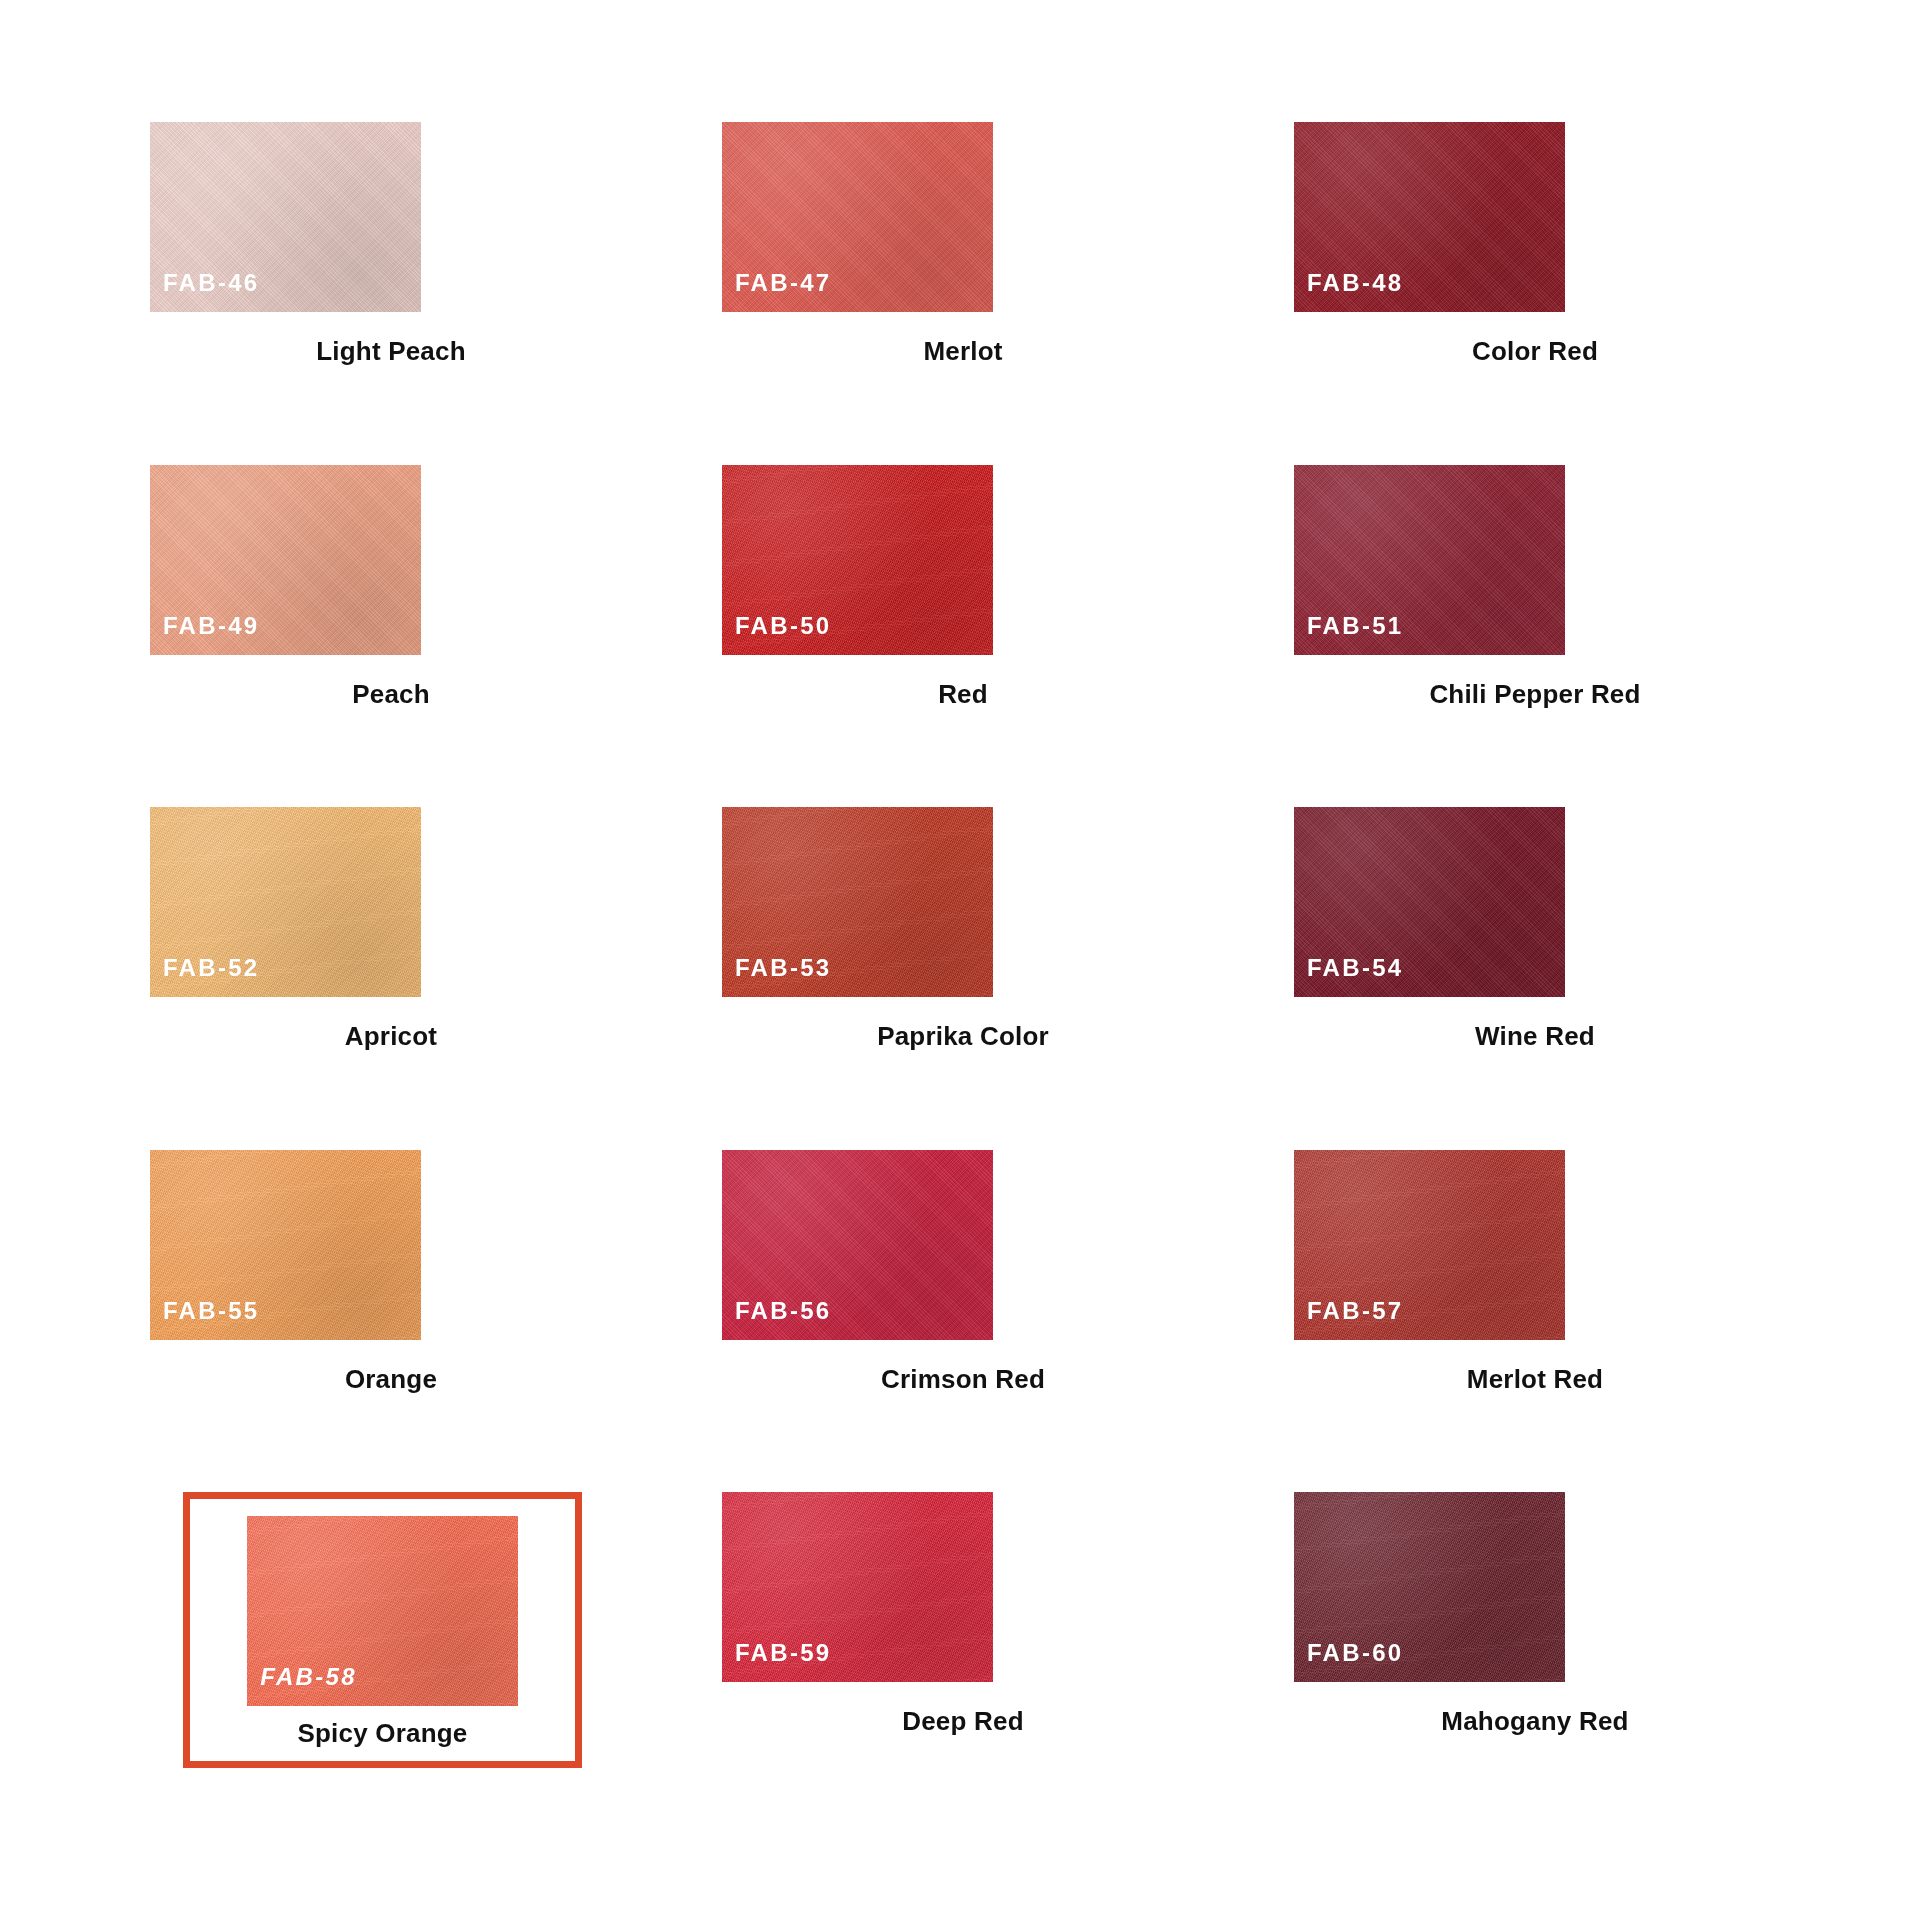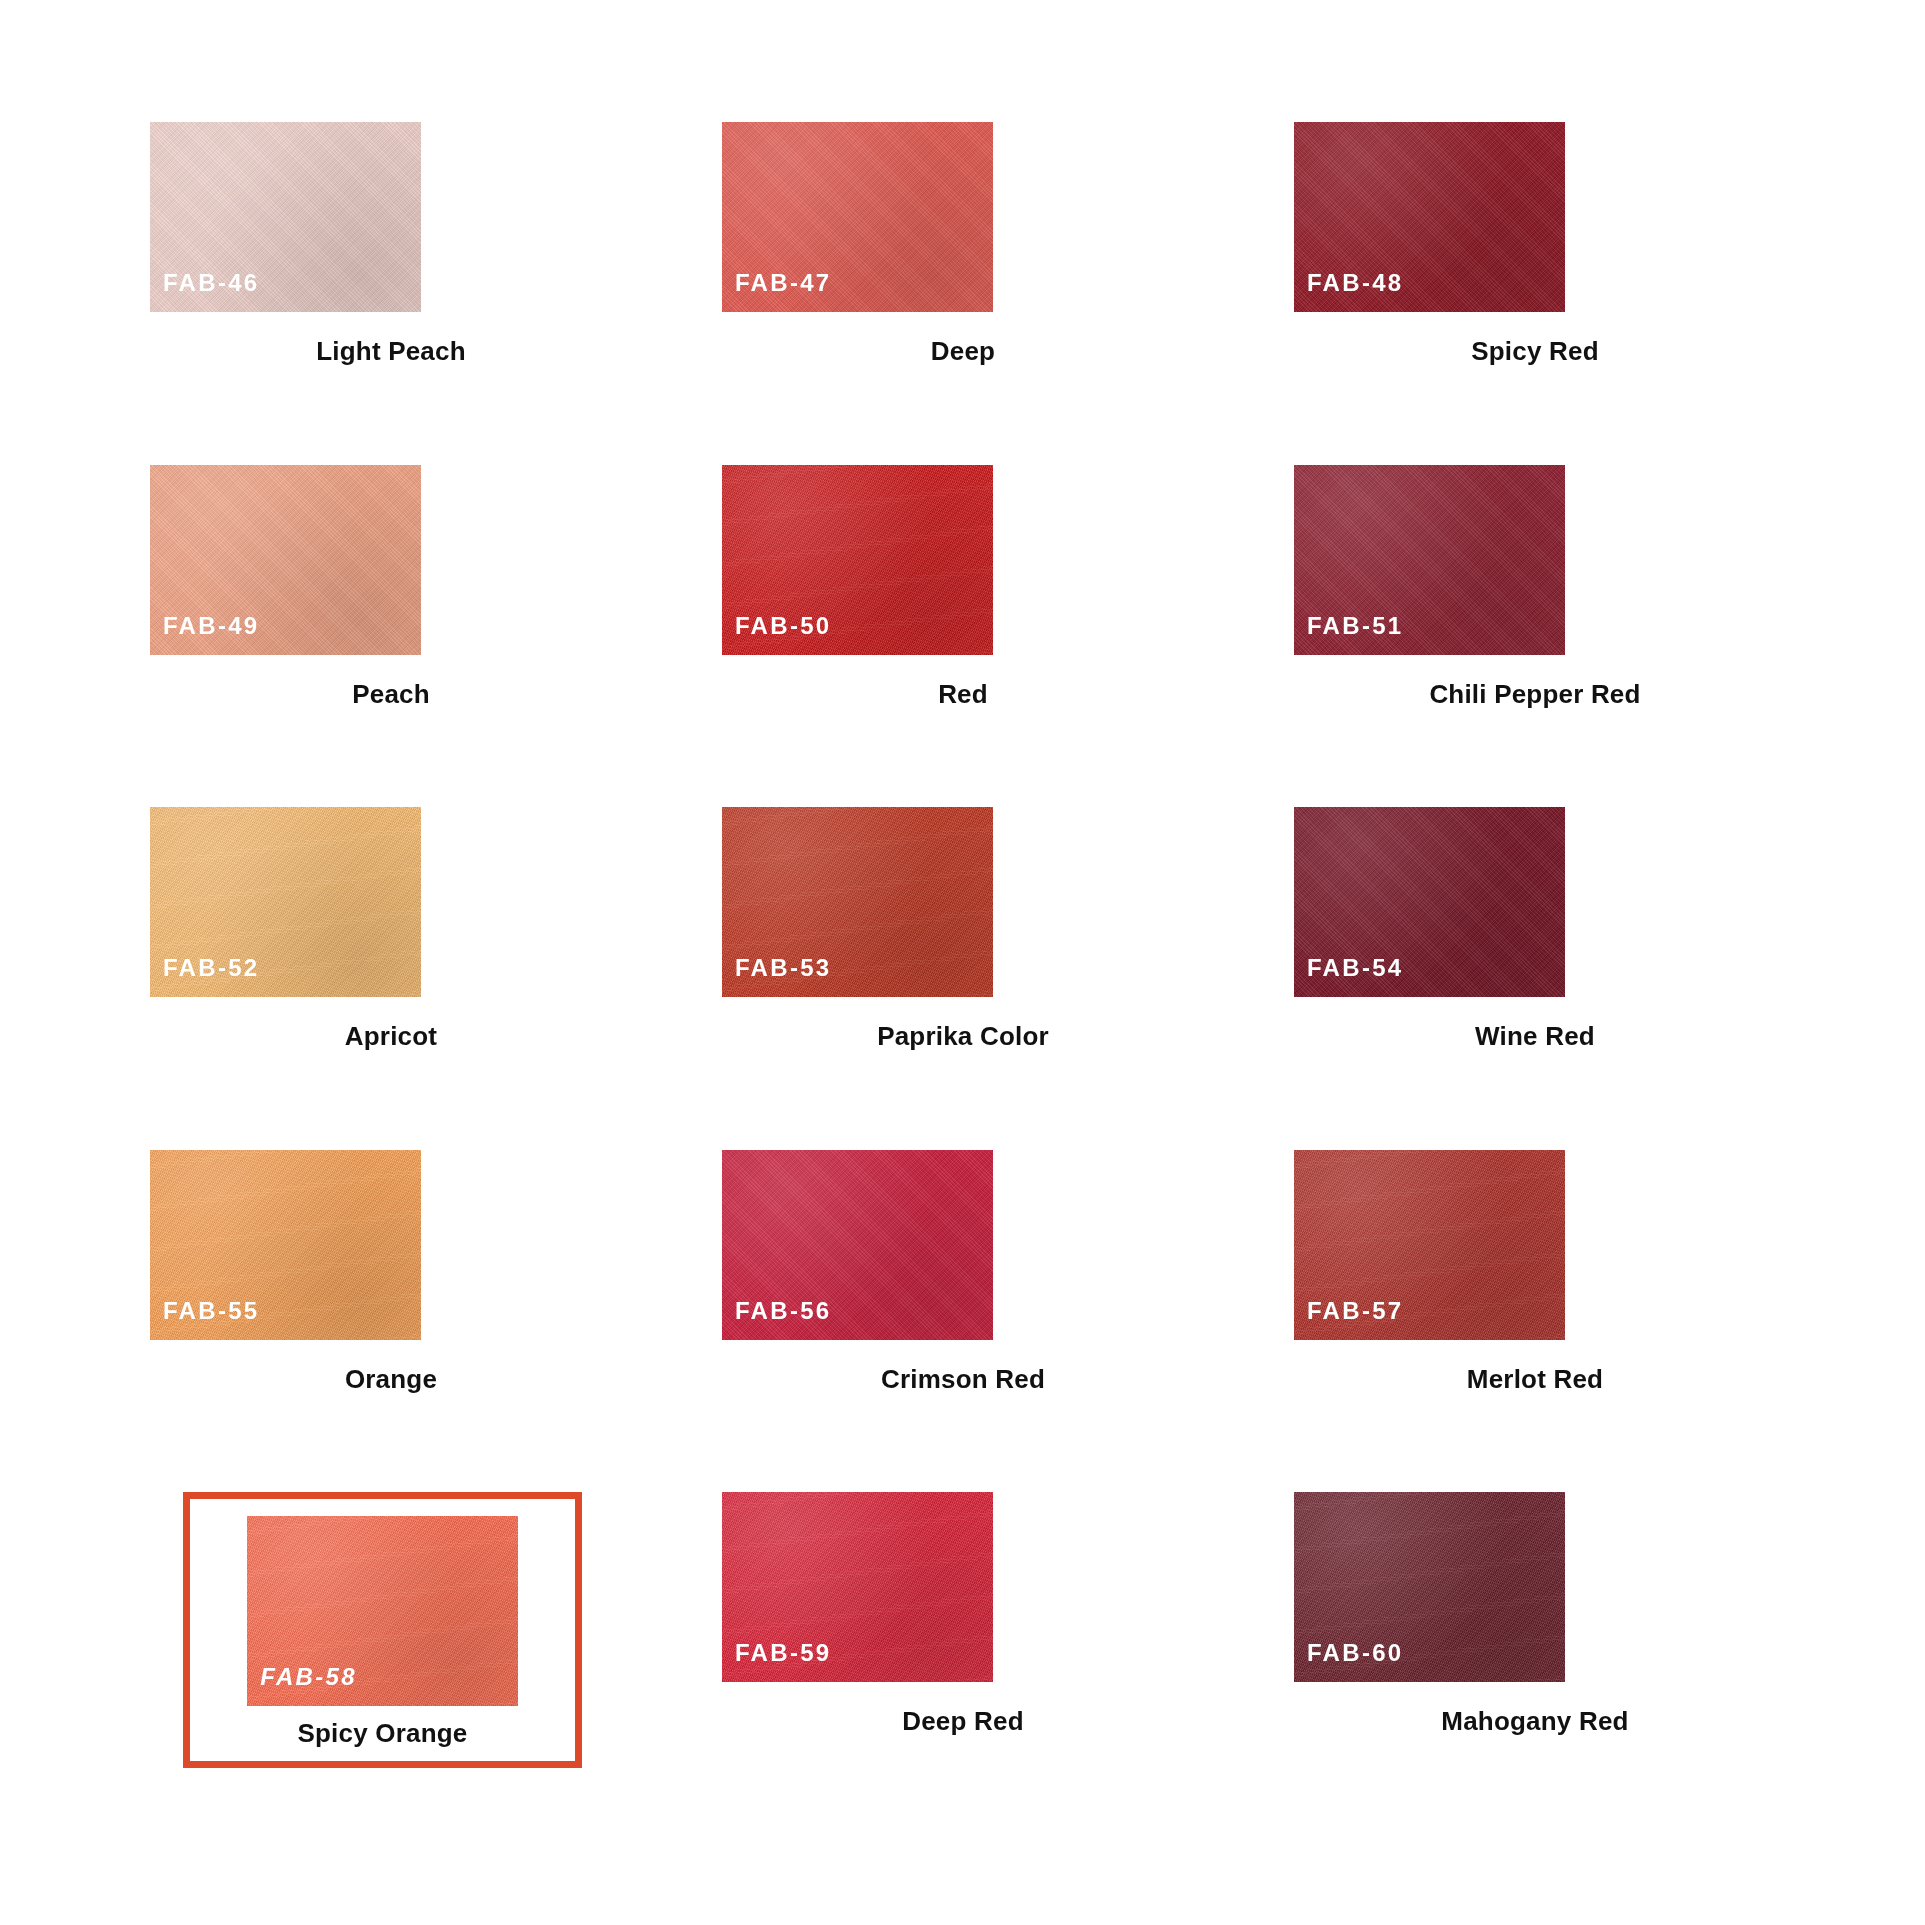--- a/index.html
+++ b/index.html
@@ -153,30 +153,30 @@
         </div>
         <div class="chip-name">Light Peach</div>
       </div>
     </div>
     <div class="swatch-cell">
       <div class="cell-inner">
         <div class="chip-wrap">
           <div class="chip" style="background-color: rgb(224, 91, 82);"></div>
           <span class="chip-code">FAB-47</span>
         </div>
-        <div class="chip-name">Deep</div>
+        <div class="chip-name">Merlot</div>
       </div>
     </div>
     <div class="swatch-cell">
       <div class="cell-inner">
         <div class="chip-wrap">
           <div class="chip" style="background-color: rgb(144, 26, 38);"></div>
           <span class="chip-code">FAB-48</span>
         </div>
-        <div class="chip-name">Spicy Red</div>
+        <div class="chip-name">Color Red</div>
       </div>
     </div>
     <div class="swatch-cell">
       <div class="cell-inner">
         <div class="chip-wrap">
           <div class="chip" style="background-color: rgb(239, 163, 134);"></div>
           <span class="chip-code">FAB-49</span>
         </div>
         <div class="chip-name">Peach</div>
       </div>

